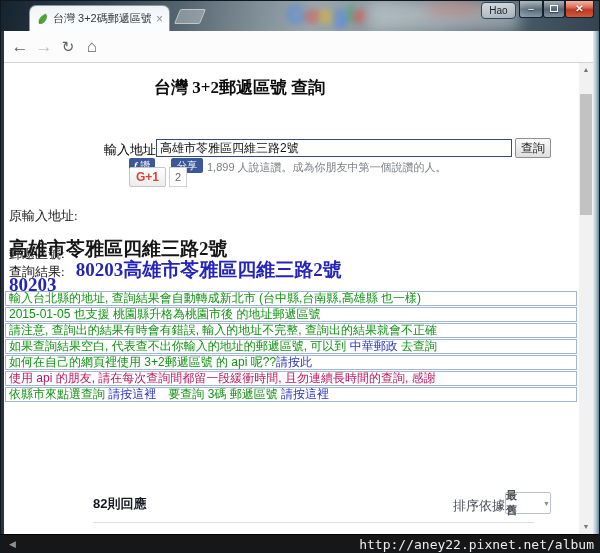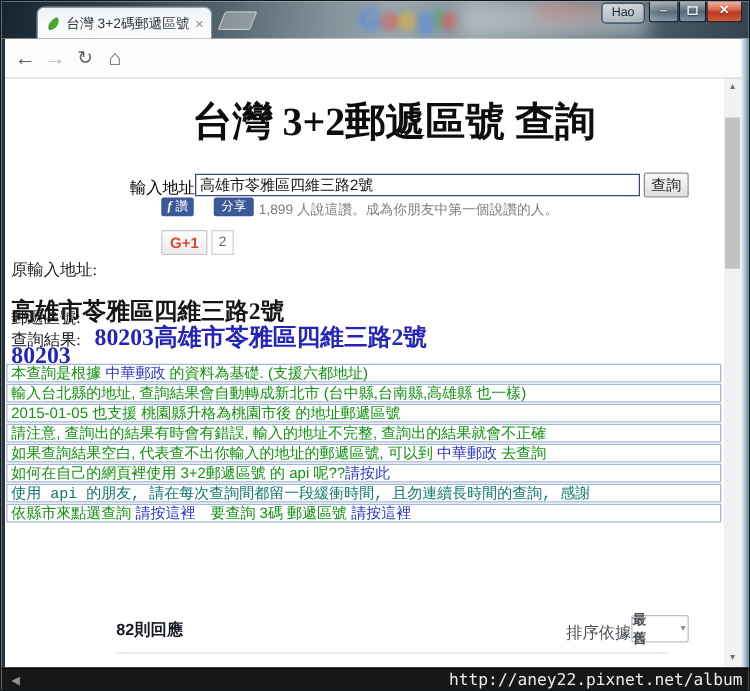--- a/index.html
+++ b/index.html
@@ -82,51 +82,51 @@
   
   .content { position:absolute; left:3px; top:62px; width:575px; height:471px; background:#fff; }
   .edge-left { position:absolute; left:0; top:30px; width:3px; height:503px; background:#27333d; }
   .edge-right { position:absolute; left:592px; top:30px; width:8px; height:503px;
     background:linear-gradient(90deg,#e6edf2,#adc2d1 40%,#5f7e96 78%,#2c4254); }
   .logo { position:absolute; left:7px; top:10px; width:142px; height:47px;
     background:#efe26e; border:1px solid #7b7bd0; box-shadow:0 0 0 1px #d6d6ee; }
   .logo-32 { position:absolute; left:8px; top:-6px; font-size:34px; font-weight:bold; font-style:italic; color:#35a82c; }
   .logo-sub { position:absolute; right:5px; bottom:2px; font-size:13px; font-weight:bold; color:#2a2ad8; letter-spacing:2px; }
   .page-title { position:absolute; left:150px; top:13px; font-family:"Liberation Serif",serif;
-    font-size:32px; font-weight:bold; color:#0d0d0d; }
+    font-size:17px; font-weight:bold; color:#0d0d0d; }
   .search-row { position:absolute; left:0; top:75px; width:575px; height:22px; }
   .search-label { position:absolute; left:100px; top:3px; font-size:13px; color:#000; }
   .addr-input { position:absolute; left:152px; top:1px; width:356px; height:18px;
     border:1px solid #39497e; font-size:12px; padding:0 3px; color:#111; font-family:"Liberation Sans",sans-serif;}
   .query-btn { position:absolute; left:511px; top:0; width:36px; height:20px;
     background:linear-gradient(#fafafa,#dedede); border:1px solid #8f8f8f; border-radius:2px;
     font-size:12px; color:#222; text-align:center; line-height:18px; }
   .fb-row { position:absolute; left:0; top:95px; height:16px; width:575px; }
   .fb-like { position:absolute; left:125px; top:0; height:15px; padding:0 5px;
     background:#3b5998; border-radius:2px; color:#fff; font-size:10px; line-height:15px; }
   .fb-like b { font-family:"Liberation Serif",serif; font-style:italic; margin-right:3px; }
   .fb-share { position:absolute; left:167px; top:0; height:15px; padding:0 6px;
     background:#3b5998; border-radius:2px; color:#fff; font-size:10px; line-height:15px; }
   .fb-text { position:absolute; left:203px; top:2px; font-size:11px; color:#7c8085; }
-  .g-row { position:absolute; left:0; top:121px; height:20px; width:473px; }
+  .g-row { position:absolute; left:0; top:104px; height:20px; width:473px; }
   .g-btn { position:absolute; left:125px; top:0; width:37px; height:20px;
     background:linear-gradient(#fefefe,#ececec); border:1px solid #c6c6c6; border-radius:2px;
     color:#db4437; font-weight:bold; font-size:12px; text-align:center; line-height:18px; }
   .g-count { position:absolute; left:165px; top:0; width:18px; height:20px;
     border:1px solid #d2d2d2; background:#fff; color:#666; font-size:11px; text-align:center; line-height:18px; }
   .result-row { position:absolute; left:5px; display:flex; align-items:baseline; gap:11px; }
   .r1{top:144px;flex-direction:column;} .r2{top:182px;flex-direction:column;} .r3{top:194px;}
   .result-label { font-family:"Liberation Serif",serif; font-size:13px; color:#1a1a1a; }
   .result-value { font-family:"Liberation Serif",serif; font-size:19px; font-weight:bold; color:#161616; }
   .blue .result-value { color:#2424bb; }
   .notes { position:absolute; left:1px; top:228px; width:572px; }
   .note-box { border:1px solid #a3b6d6; margin-bottom:1px; padding:0 3px;
     height:15px; line-height:13px; font-size:12px; overflow:hidden; white-space:nowrap; }
   .seg-green { color:#119311; }
-  .seg-red { color:#0f766e;font-family:Liberation Mono, monospace; }
+  .seg-red { color:#be185d; }
   .seg-link { color:#2b35cc; }
   .comments-count { position:absolute; left:89px; top:432px; font-size:13px; font-weight:bold; color:#141823; }
   .sort-label { position:absolute; left:449px; top:434px; font-size:13px; color:#4b4f56; }
   .sort-select { position:absolute; left:501px; top:429px; width:46px; height:22px;
     border:1px solid #bdc1c9; border-radius:2px; background:#fff;
     display:flex; align-items:center; justify-content:center; gap:20px; }
   .sort-value { font-size:11px; font-weight:bold; color:#4b4f56; }
   .sort-arrow { font-size:7px; color:#8a8f96; }
   .comment-sep { position:absolute; left:89px; top:459px; width:441px; height:1px; background:#dddfe2; }
   
@@ -228,21 +228,20 @@
     <div class="result-row r2 blue">
       <span class="result-label">郵遞區號:</span>
       <span class="result-value">80203</span>
     </div>
     <div class="result-row r3 blue">
       <span class="result-label">查詢結果:</span>
       <span class="result-value">80203高雄市苓雅區四維三路2號</span>
     </div>
 
     <div class="notes">
-        <div class="note-box"><span class="seg-green">本查詢是根據 </span><span class="seg-link">中華郵政</span><span class="seg-green"> 的資料為基礎. (支援六都地址)</span></div>
         <div class="note-box"><span class="seg-green">輸入台北縣的地址, 查詢結果會自動轉成新北市 (台中縣,台南縣,高雄縣 也一樣)</span></div>
         <div class="note-box"><span class="seg-green">2015-01-05 也支援 桃園縣升格為桃園市後 的地址郵遞區號</span></div>
         <div class="note-box"><span class="seg-green">請注意, 查詢出的結果有時會有錯誤, 輸入的地址不完整, 查詢出的結果就會不正確</span></div>
         <div class="note-box"><span class="seg-green">如果查詢結果空白, 代表查不出你輸入的地址的郵遞區號, 可以到 </span><span class="seg-link">中華郵政</span><span class="seg-green"> 去查詢</span></div>
         <div class="note-box"><span class="seg-green">如何在自己的網頁裡使用 3+2郵遞區號 的 api 呢??</span><span class="seg-link">請按此</span></div>
         <div class="note-box"><span class="seg-red">使用 api 的朋友, 請在每次查詢間都留一段緩衝時間, 且勿連續長時間的查詢, 感謝</span></div>
         <div class="note-box"><span class="seg-green">依縣市來點選查詢 </span><span class="seg-link">請按這裡</span><span class="seg-green">　要查詢 3碼 郵遞區號 </span><span class="seg-link">請按這裡</span></div>
       </div>
 
     <div class="comments-count">82則回應</div>

